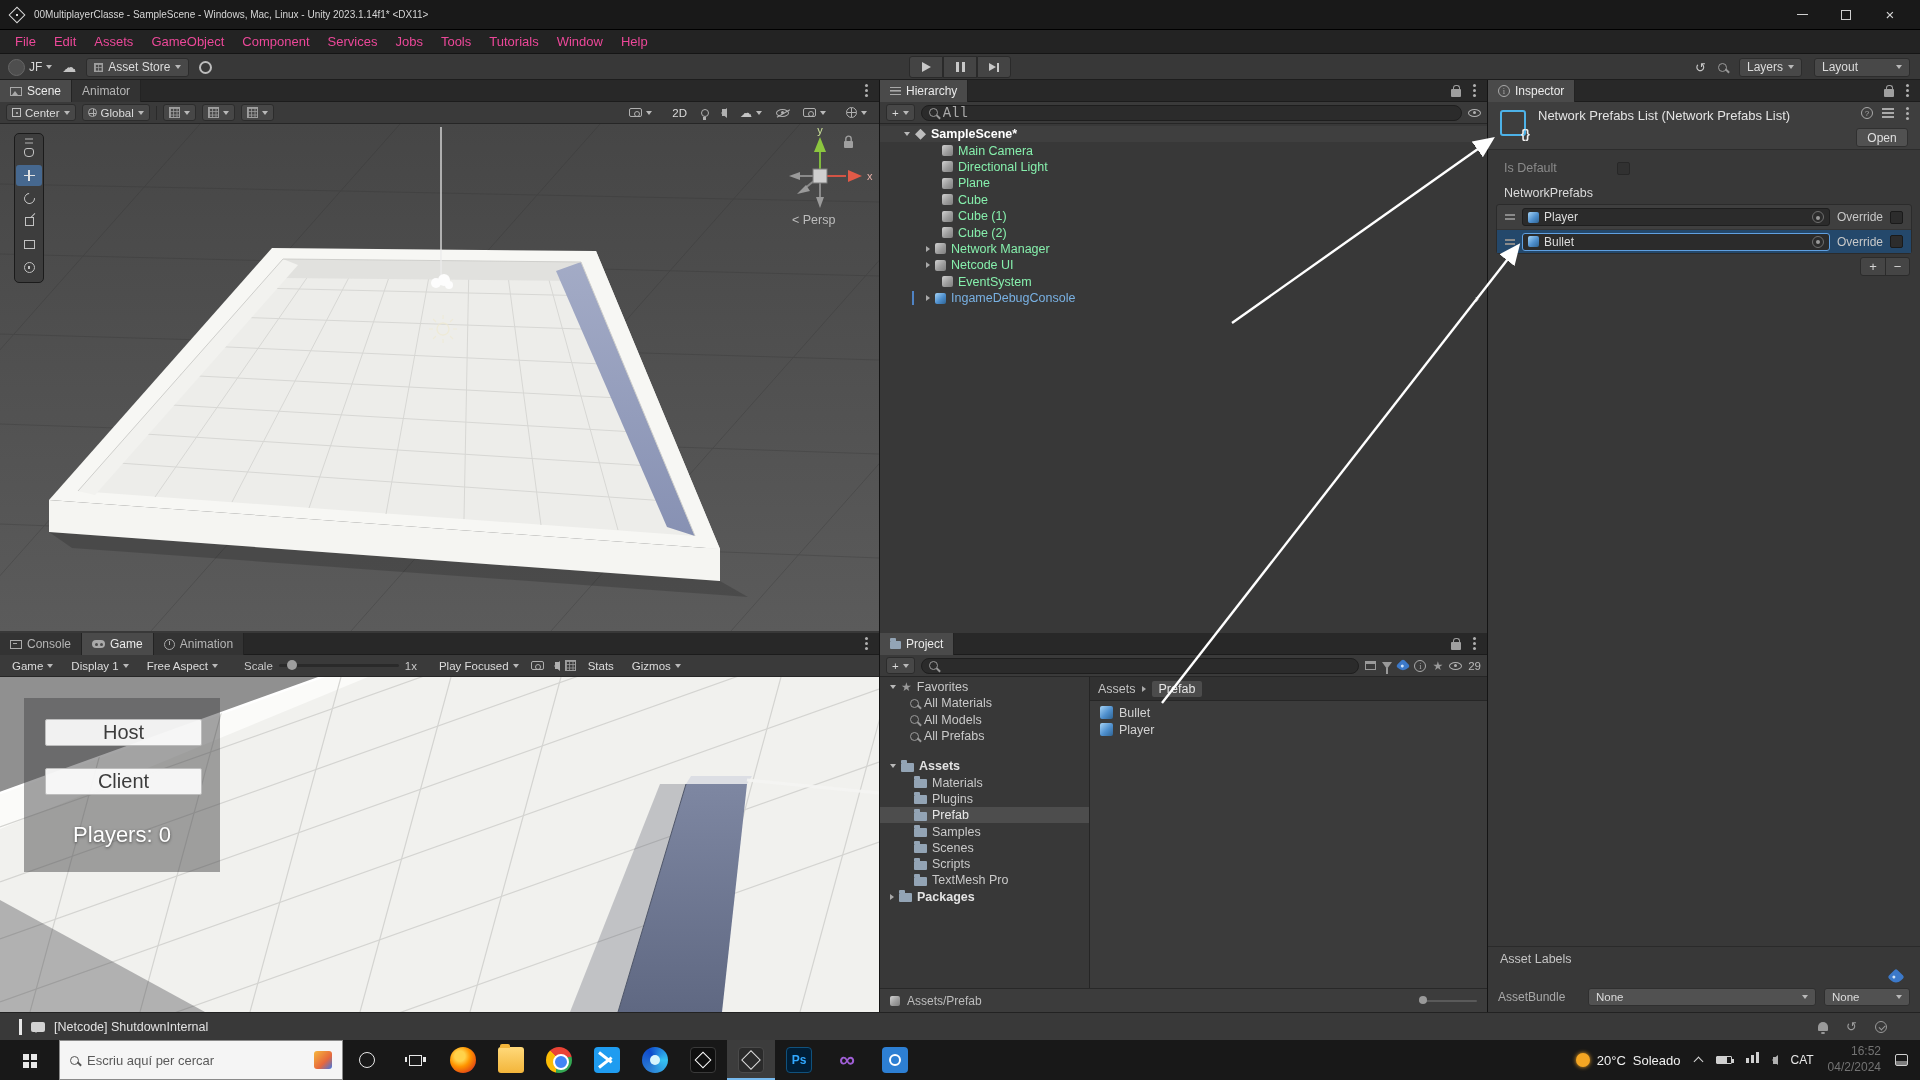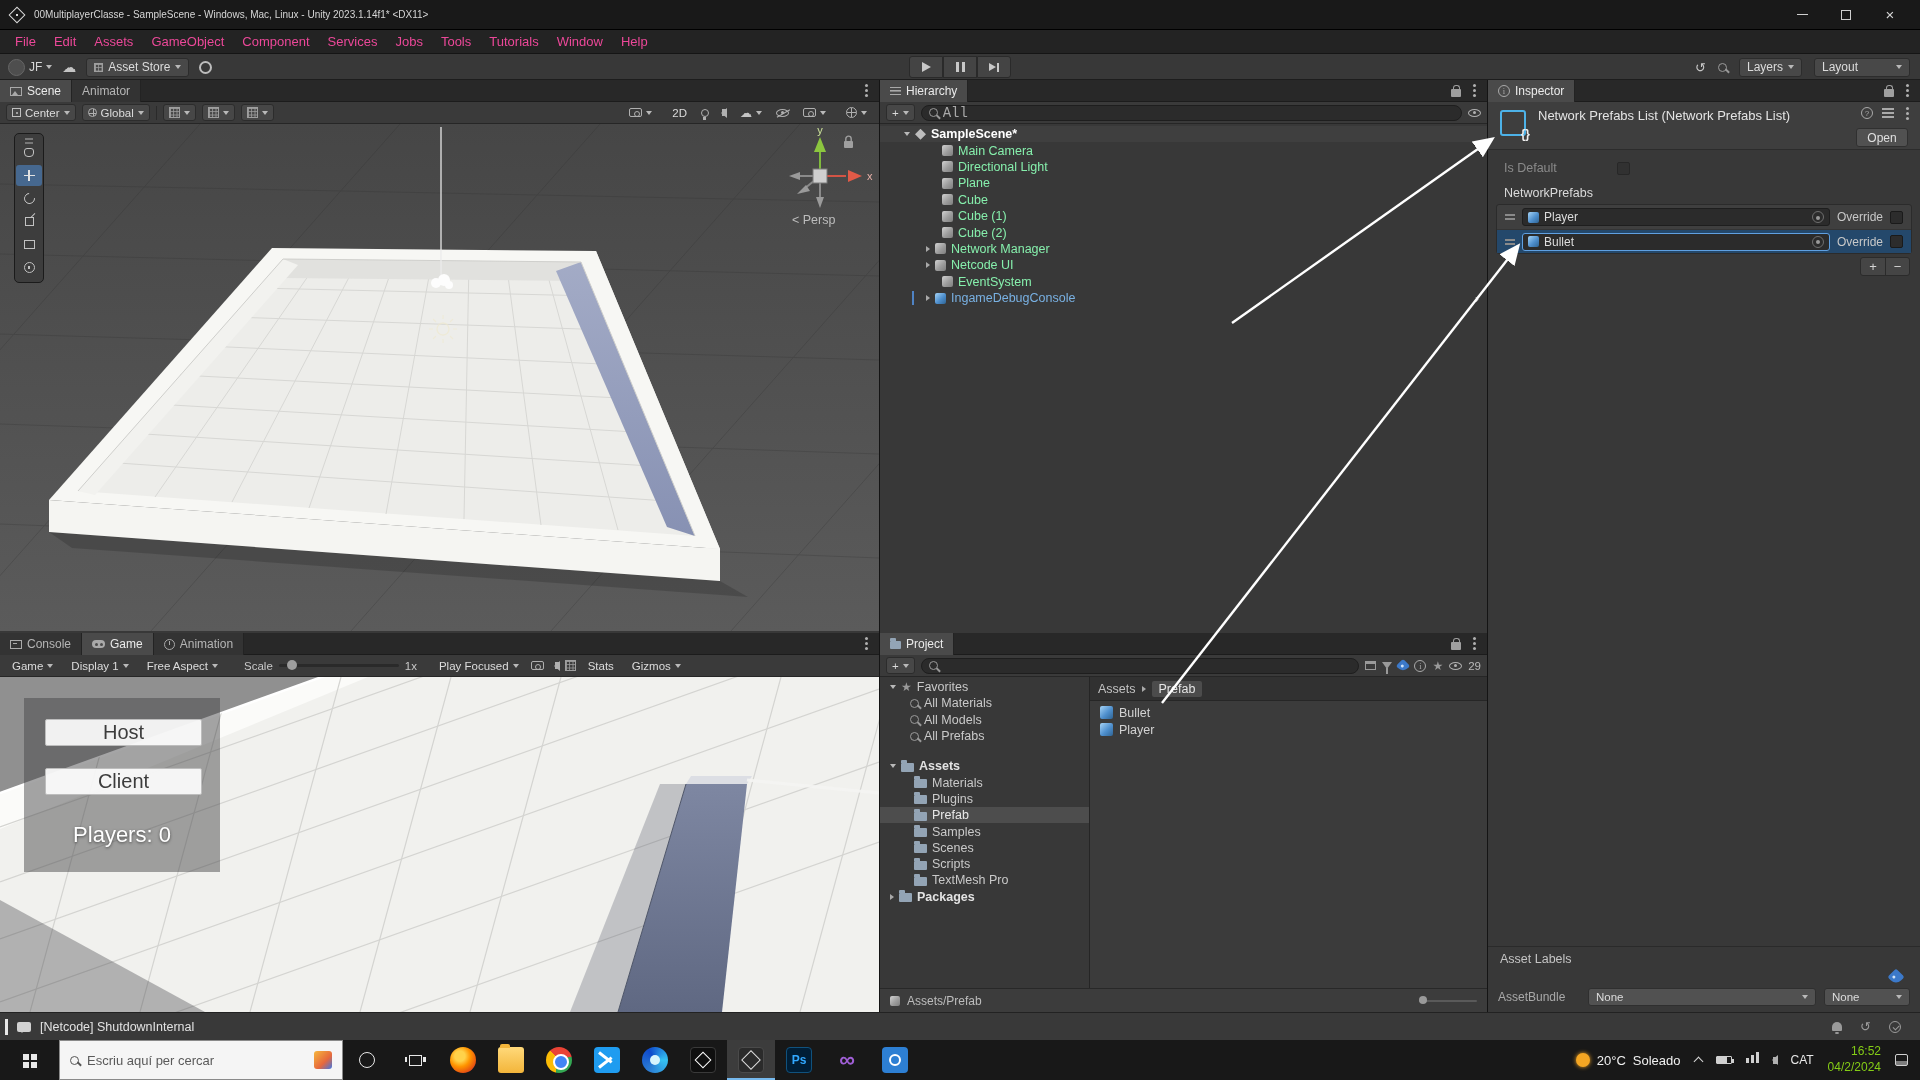--- a/index.html
+++ b/index.html
@@ -217,21 +217,21 @@
   .al-icon{position:absolute;right:18px;top:24px}
   .ab-row{position:absolute;left:10px;right:10px;bottom:6px;display:flex;align-items:center;gap:8px}
   .ab-lbl{width:82px;font-size:12px;color:#a9a9a9}
   .dd{height:18px;background:#515151;border:1px solid #2f2f2f;border-radius:3px;display:flex;align-items:center;
     gap:6px;padding:0 7px;font-size:11.5px;color:#dcdcdc}
   .dd.grow{flex:1}.dd.small{width:86px}
   .dd .car{margin-left:auto}
 
   
   .statusbar{position:absolute;left:0;top:1012px;width:1920px;height:28px;background:#393939;border-top:1px solid #222;
-    display:flex;align-items:center;gap:9px;padding:0 5px}
+    display:flex;align-items:center;gap:9px;padding:0 19px}
   .act{width:3px;height:16px;background:#e8e8e8}
   .status-text{font-size:12.5px;color:#e2e2e2}
   .status-ics{margin-left:auto;display:flex;align-items:center;gap:18px;padding-right:14px}
 
   
   .taskbar{position:absolute;left:0;top:1040px;width:1920px;height:40px;background:#181818;display:flex;align-items:stretch}
   .tslot{width:48px;display:flex;align-items:center;justify-content:center;flex:none}
   .tslot.start{width:59px}
   .tslot.active{background:#3c3c3c;box-shadow:inset 0 -2px 0 #76b9ed}
   .i-win{width:6px;height:6px;background:#e8e8e8;box-shadow:8px 0 #e8e8e8,0 8px #e8e8e8,8px 8px #e8e8e8;margin:-7px 7px 0 0}
@@ -266,21 +266,21 @@
   .tray{margin-left:auto;display:flex;align-items:center;gap:14px;padding-right:12px}
   .wsun{width:14px;height:14px;border-radius:50%;background:#f5a623;box-shadow:0 0 4px #f5a623}
   .wtxt{font-size:13px;color:#f0f0f0;white-space:nowrap}
   .i-chevup{width:7px;height:7px;border-left:1.6px solid #d8d8d8;border-top:1.6px solid #d8d8d8;transform:rotate(45deg);margin-top:3px}
   .i-batt{width:16px;height:8px;border:1.2px solid #d0d0d0;border-radius:1px;position:relative;background:linear-gradient(90deg,#d0d0d0 0 70%,transparent 70%)}
   .i-batt::after{content:"";position:absolute;right:-3.5px;top:1.5px;width:2px;height:4px;background:#d0d0d0}
   .i-net{width:3px;height:5px;background:#d0d0d0;position:relative;margin-right:10px}
   .i-net::before{content:"";position:absolute;left:5px;bottom:0;width:3px;height:8px;background:#d0d0d0}
   .i-net::after{content:"";position:absolute;left:10px;bottom:0;width:3px;height:11px;background:#d0d0d0}
   .lang{font-size:12px;color:#e8e8e8}
-  .clock{font-size:12px;color:#84cc16;text-align:right;line-height:1.3}
+  .clock{font-size:12px;color:#737373;text-align:right;line-height:1.3}
   .i-notif{width:13px;height:12px;border:1.3px solid #d0d0d0;border-radius:2px;background:linear-gradient(transparent 55%,rgba(208,208,208,.55) 55%)}
 
   .annot{position:absolute;left:0;top:0;z-index:60;pointer-events:none}
 </style>
 </head>
 <body>
 
 <div id="root">
 
   <div class="titlebar">

